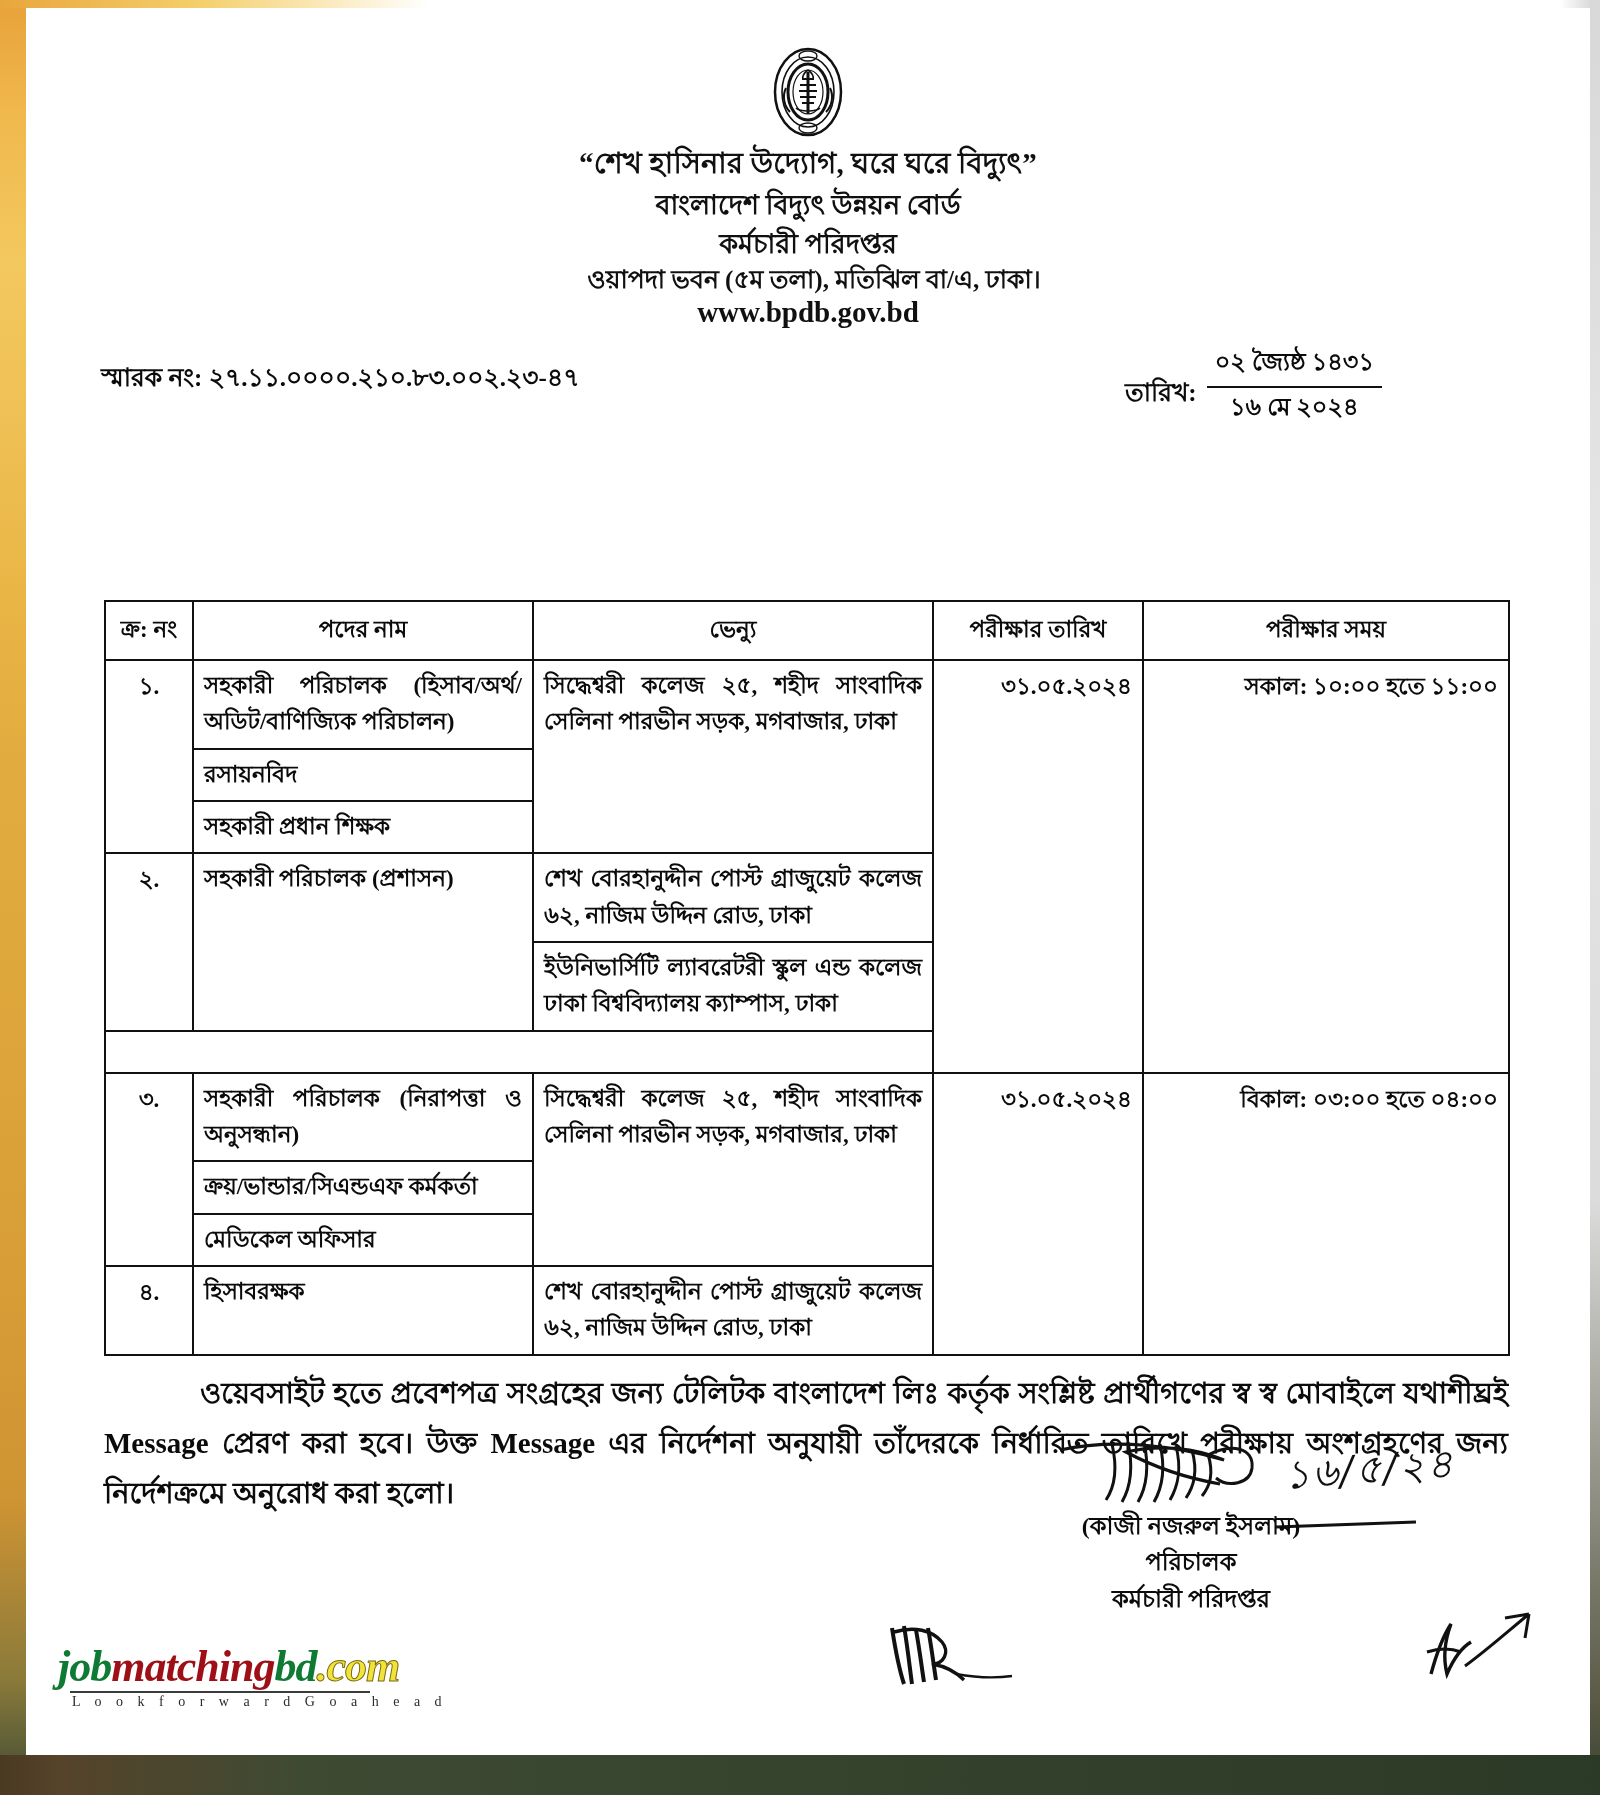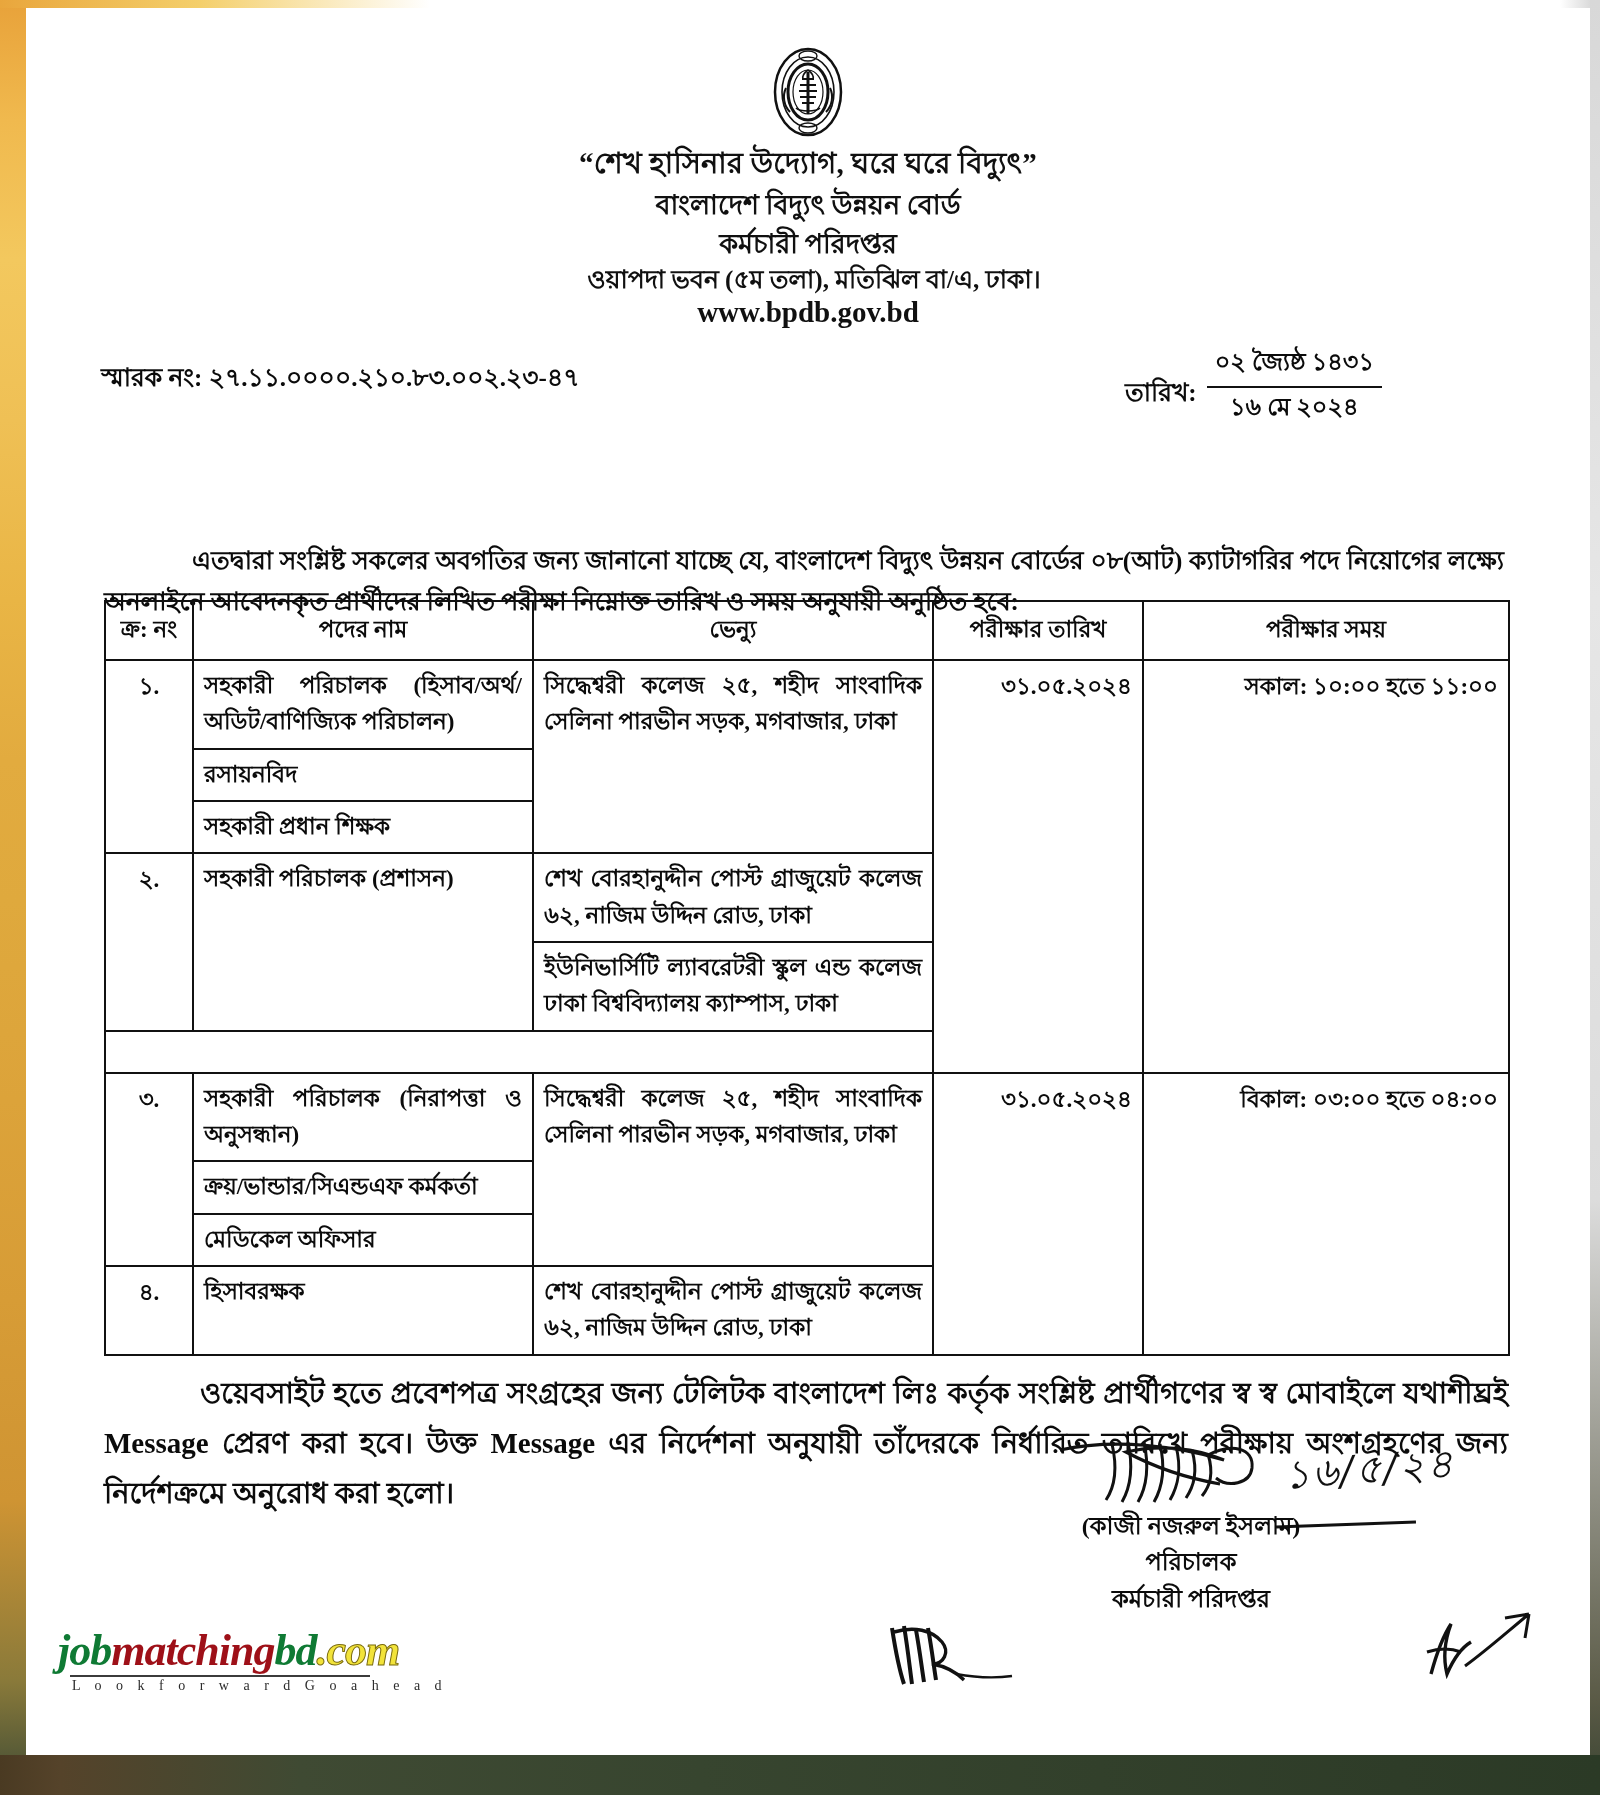--- a/index.html
+++ b/index.html
@@ -237,21 +237,21 @@
   }
   #sign-right-scribble {
     position: absolute;
     left: 1395px; top: 1600px;
     width: 120px; height: 80px;
   }
 
   
   #logo {
     position: absolute;
-    left: 32px; bottom: 62px;
+    left: 32px; bottom: 46px;
     font-family: "Liberation Serif", "DejaVu Serif", serif;
     line-height: 1;
   }
   #logo-main {
     font-size: 44px;
     font-weight: 700;
     font-style: italic;
     letter-spacing: -1px;
     white-space: nowrap;
   }
@@ -313,21 +313,20 @@
 
     <div id="date-block">
       <div id="date-label">তারিখ:</div>
       <div id="date-stack">
         <div id="date-bn">০২ জ্যৈষ্ঠ ১৪৩১</div>
         <div id="date-en">১৬ মে ২০২৪</div>
       </div>
     </div>
 
 
-    <p id="intro-para">এতদ্বারা সংশ্লিষ্ট সকলের অবগতির জন্য জানানো যাচ্ছে যে, বাংলাদেশ বিদ্যুৎ উন্নয়ন বোর্ডের ০৮(আট) ক্যাটাগরির পদে নিয়োগের লক্ষ্যে অনলাইনে আবেদনকৃত প্রার্থীদের লিখিত পরীক্ষা নিম্নোক্ত তারিখ ও সময় অনুযায়ী অনুষ্ঠিত হবে:</p>
 
     <table id="exam-table">
       <colgroup>
         <col class="col-sl">
           <col class="col-post">
           <col class="col-venue">
           <col class="col-date">
           <col class="col-time">
       </colgroup>
       <thead>

